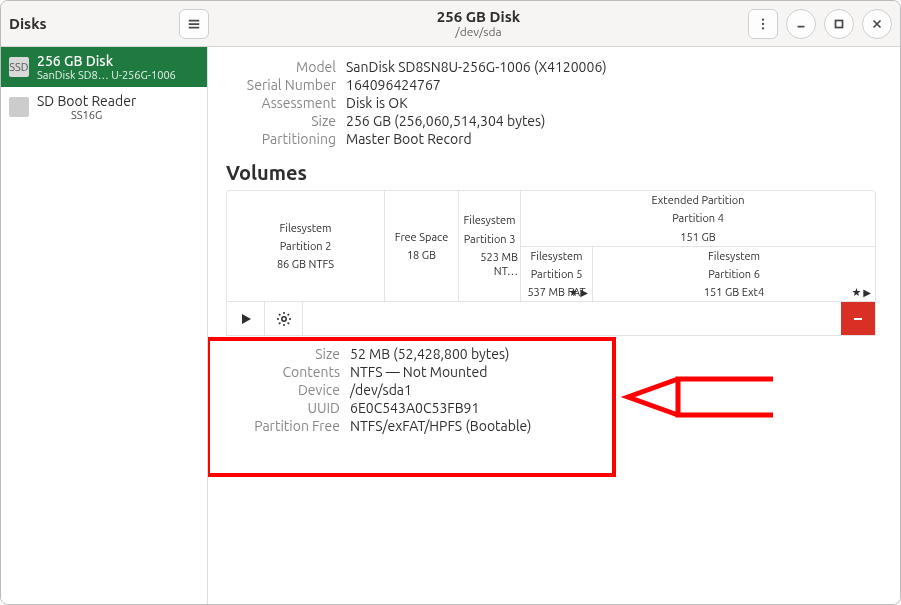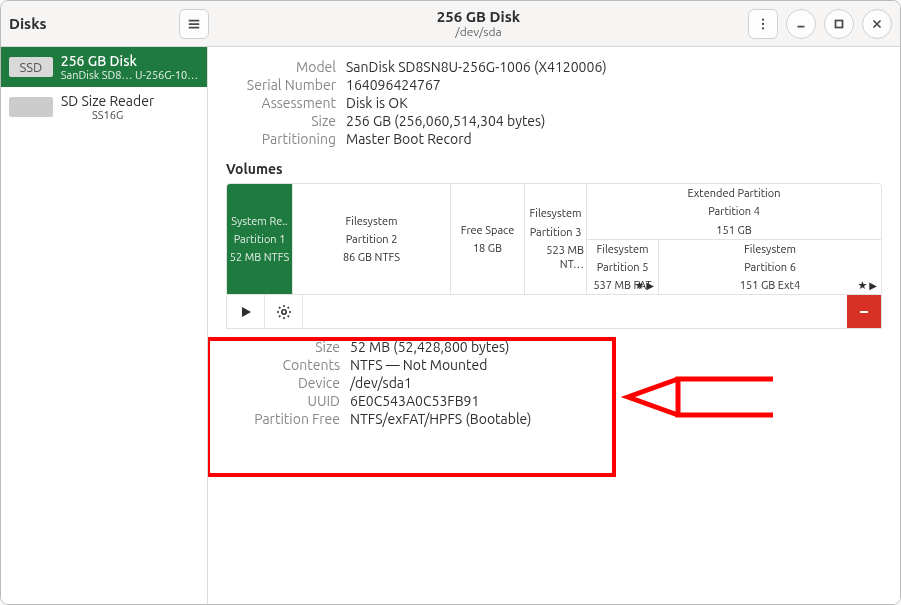--- a/index.html
+++ b/index.html
@@ -14,39 +14,39 @@
   .hb-title { font-weight: 700; font-size: 15px; line-height: 1.1; }
   .hb-sub { font-size: 12px; color: #666; line-height: 1.1; }
   .hb-right { display: flex; align-items: center; gap: 8px; }
   .hb-btn { width: 30px; height: 30px; border: 1px solid #cfcfcf; border-radius: 6px; background: #fdfdfd; display: flex; align-items: center; justify-content: center; cursor: pointer; }
   .hb-btn.round { border-radius: 50%; }
   .hb-btn svg { width: 14px; height: 14px; stroke: #4a4a4a; stroke-width: 2; fill: none; }
   
   
   .main { display: flex; height: calc(100% - 46px); }
   .sidebar { width: 207px; background: #fff; border-right: 1px solid #ddd; }
-  .content { flex: 1; background: #fff; padding: 12px 18px 0 18px; overflow: hidden; position: relative; }
+  .content { flex: 1; background: #fff; padding: 12px 24px 0 18px; overflow: hidden; position: relative; }
   
   
   .side-item { display: flex; align-items: center; gap: 8px; padding: 6px 8px; cursor: pointer; }
   .side-item.active { background: #1f7a3f; color: #fff; }
-  .side-item .thumb { width: 44px; height: 20px; background: #ccc; border-radius: 2px; display: flex; align-items: center; justify-content: center; font-size: 13px; color: #555; }
+  .side-item .thumb { width: 20px; height: 20px; background: #ccc; border-radius: 2px; display: flex; align-items: center; justify-content: center; font-size: 11px; color: #555; }
   .side-item.active .thumb { background: #d9d9d9; color:#555; }
   .side-item .labels { overflow: hidden; }
   .side-item .line1 { font-size: 14px; font-weight: 400; white-space: nowrap; }
   .side-item.active .line1 { font-weight: 500; }
   .side-item .line2 { font-size: 11px; opacity: 0.9; white-space: nowrap; overflow: hidden; text-overflow: ellipsis; text-align: center; }
   
   
   .info-grid { display: grid; grid-template-columns: 110px auto; column-gap: 10px; row-gap: 2px; margin-bottom: 14px; }
   .info-label { text-align: right; color: #888; }
   .info-value { color: #2e2e2e; }
   
   
-  .vol-header { font-weight: 700; font-size: 14px; margin-bottom: 6px; }
+  .vol-header { font-weight: 700; font-size: 20px; margin-bottom: 6px; }
   .vol-wrap { border: 1px solid #e3e3e3; border-radius: 4px 4px 0 0; overflow: hidden; }
   .vol-row { display: flex; height: 110px; }
   .vol-cell { border-right: 1px solid #e3e3e3; display: flex; flex-direction: column; }
   .vol-cell:last-child { border-right: none; }
   .vol-text { font-size: 11px; text-align: right; line-height: 1.3; padding: 2px; }
   .vol-cell.selected { background: #1f7a3f; color: #e7efe9; }
   .mid { display:flex; flex-direction:column; justify-content:center; align-items:center; flex:1;}
   .subrow { display:flex; border-top:1px solid #e3e3e3; height:55px;}
   .subcell { border-right:1px solid #e3e3e3; display:flex; flex-direction:column; justify-content:center; align-items:center; position:relative;}
   .subcell:last-child{border-right:none;}
@@ -121,21 +121,21 @@
     <div class="side-item active">
       <div class="thumb">SSD</div>
       <div class="labels">
         <div class="line1">256 GB Disk</div>
         <div class="line2">SanDisk SD8…   U-256G-1006</div>
       </div>
     </div>
     <div class="side-item">
       <div class="thumb"></div>
       <div class="labels">
-        <div class="line1">SD Size Reader</div>
+        <div class="line1">SD Boot Reader</div>
         <div class="line2">SS16G</div>
       </div>
     </div>
   </div>
 
   <div class="content">
 
     <div class="info-grid">
       <div class="info-label">Model</div>
       <div class="info-value">SanDisk SD8SN8U-256G-1006 (X4120006)</div>
@@ -147,27 +147,20 @@
       <div class="info-value">256 GB (256,060,514,304 bytes)</div>
       <div class="info-label">Partitioning</div>
       <div class="info-value">Master Boot Record</div>
     </div>
 
     <div class="vol-header">Volumes</div>
 
     <div class="vol-wrap">
       <div class="vol-row">
 
-        <div class="vol-cell selected" style="width:66px;">
-          <div class="mid">
-            <div class="vol-text">System Re..</div>
-            <div class="vol-text">Partition 1</div>
-            <div class="vol-text">52 MB NTFS</div>
-          </div>
-        </div>
 
         <div class="vol-cell" style="width:158px;">
           <div class="mid">
             <div class="vol-text">Filesystem</div>
             <div class="vol-text">Partition 2</div>
             <div class="vol-text">86 GB NTFS</div>
           </div>
         </div>
 
         <div class="vol-cell" style="width:74px;">

